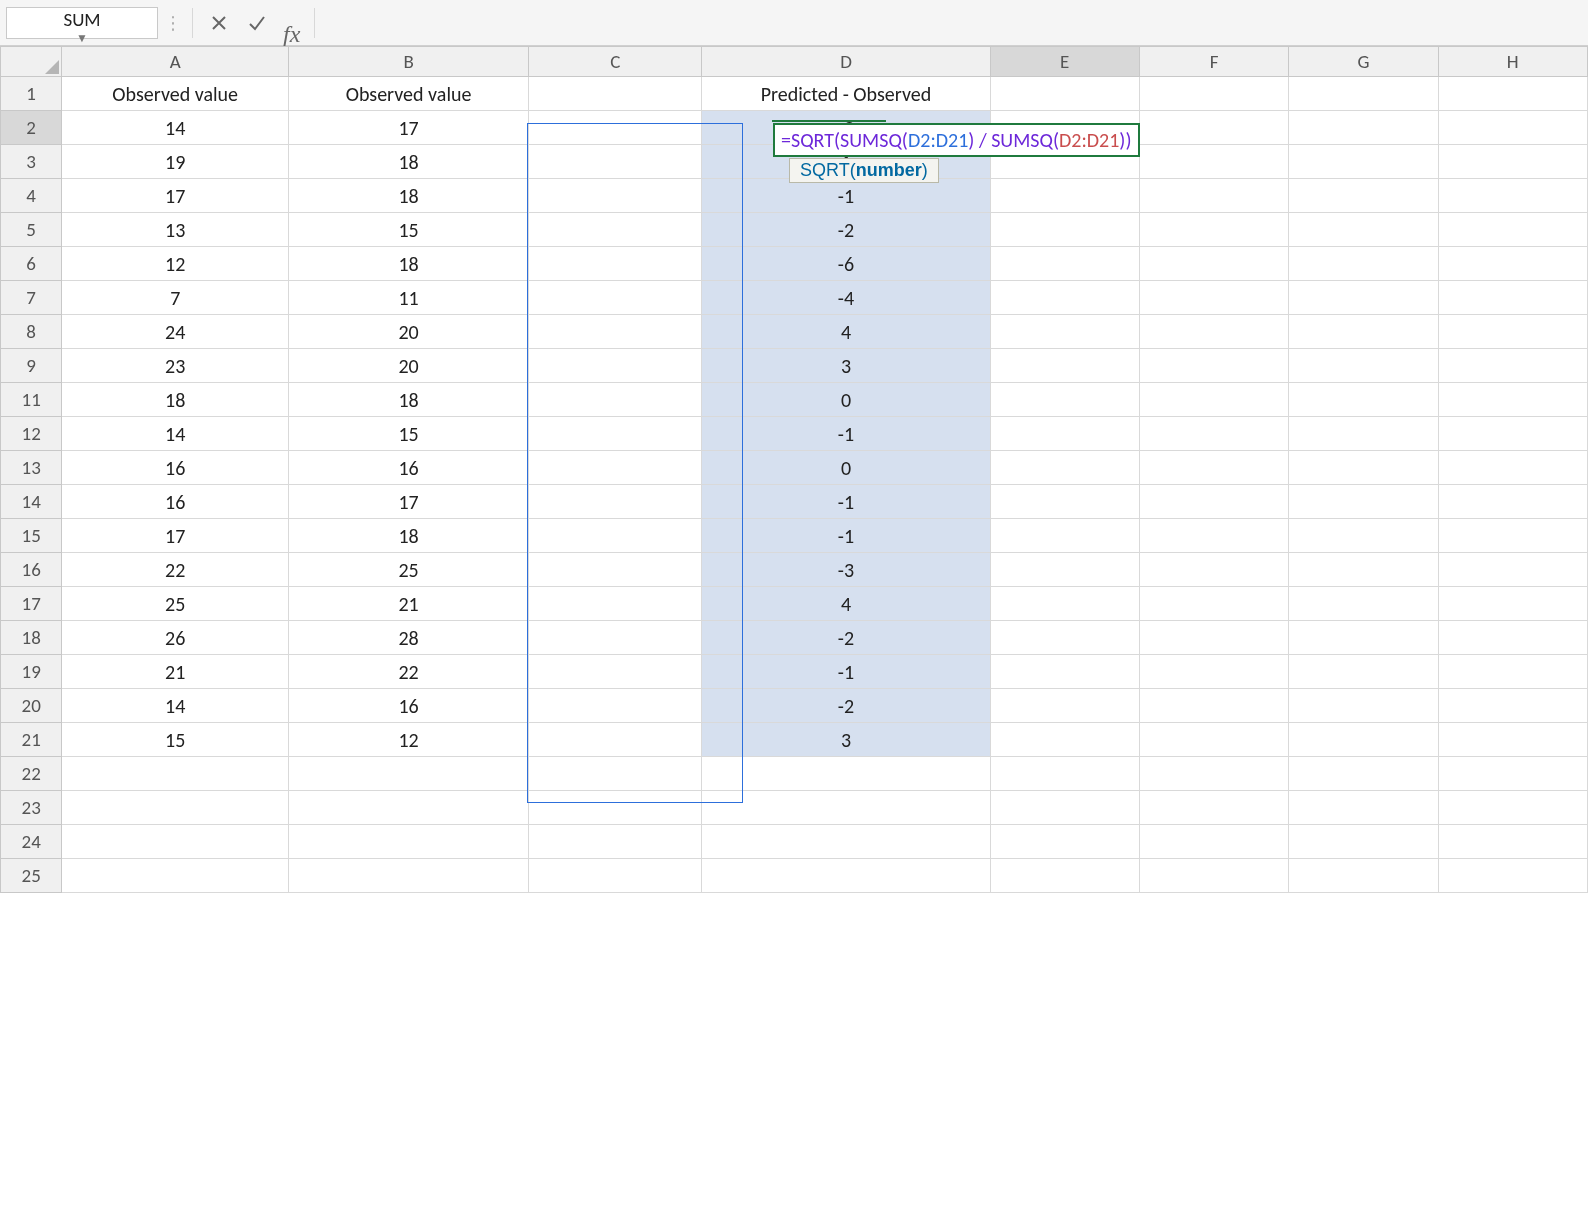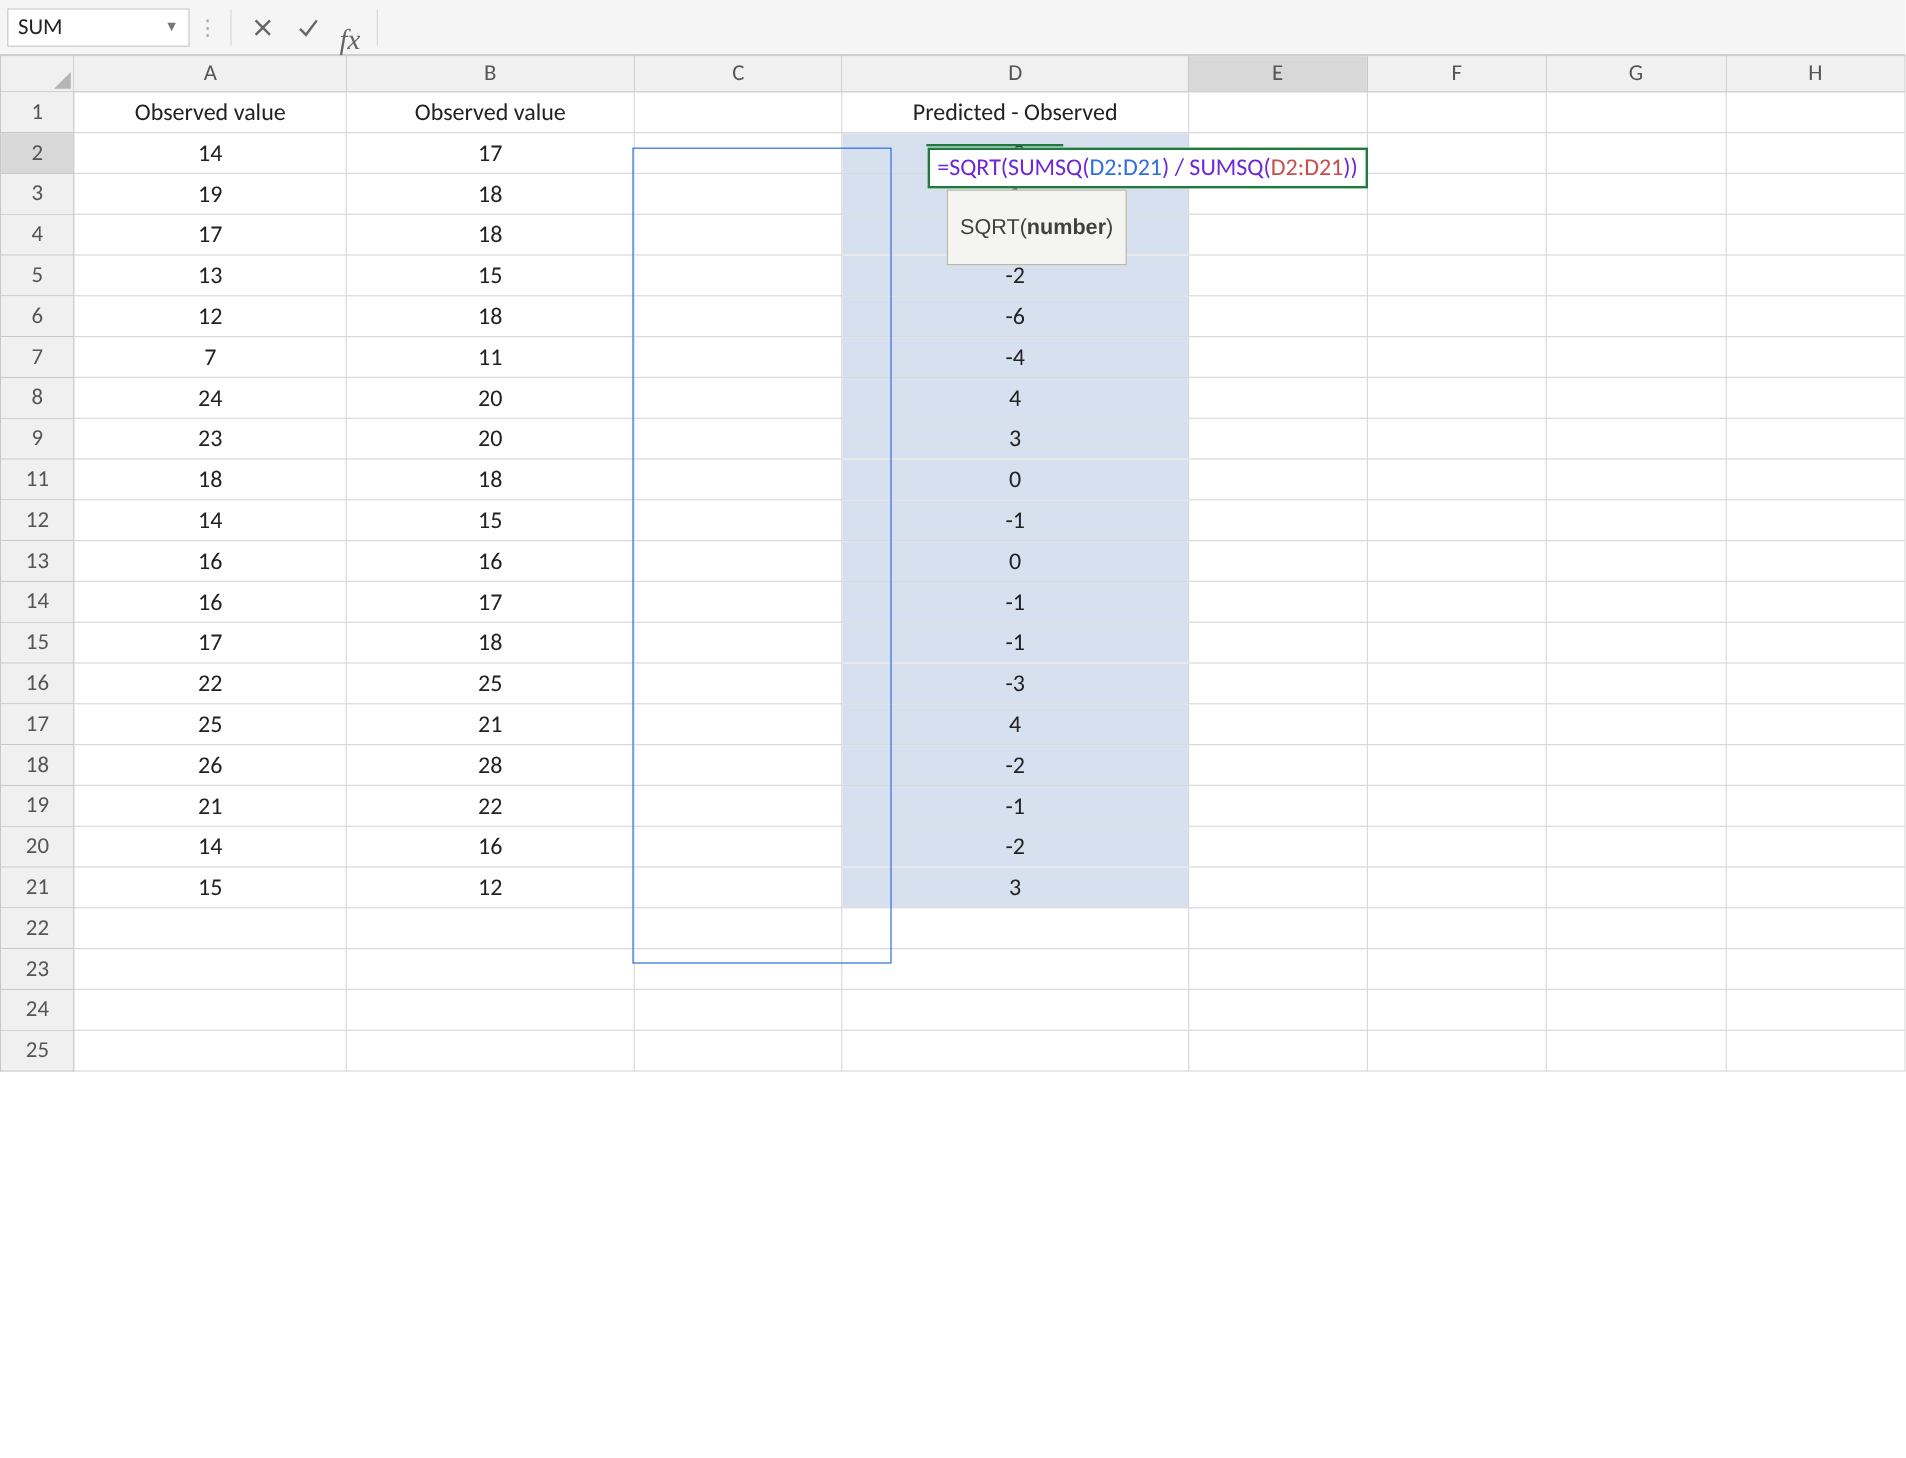--- a/index.html
+++ b/index.html
@@ -24,20 +24,21 @@
   .name-box {
     width:152px;
     height:32px;
     background:#fff;
     border:1px solid #c9c9c9;
     display:flex;
     align-items:center;
     padding:0 8px;
     font-size:19px;
     justify-content:space-between;
+    flex-direction:column;
   }
   .name-box .dd {
     font-size:12px;
     color:#777;
   }
   .fb-btn {
     width:32px;height:32px;display:flex;align-items:center;justify-content:center;color:#555;
   }
   .fb-btn svg { display:block; }
   .fx-label { font-style:italic; font-family:"Times New Roman",serif; font-size:24px; color:#666; padding:0 4px;margin-top:24px;}
@@ -126,22 +127,22 @@
   .active-edit .s-black{color:#6d28d9;}
   .active-edit .s-blue{color:#2d6fdb;}
   .active-edit .s-red{color:#c94d4d;}
   .tooltip {
     position:absolute;
     left:789px;
     top:112px;
     background:#f4f4f0;
     border:1px solid #b9b9a8;
     font-size:18px;
-    padding:20px 10px;
-    color:#404040;
+    padding:1px 10px;
+    color:#0369a1;
     z-index:6;
     font-family:"Segoe UI",Arial,sans-serif;
   }
   .tooltip b{font-weight:700;}
   .range-border {
     position:absolute;
     border:1px solid #2d6fdb;
     pointer-events:none;
     z-index:3;
   }

